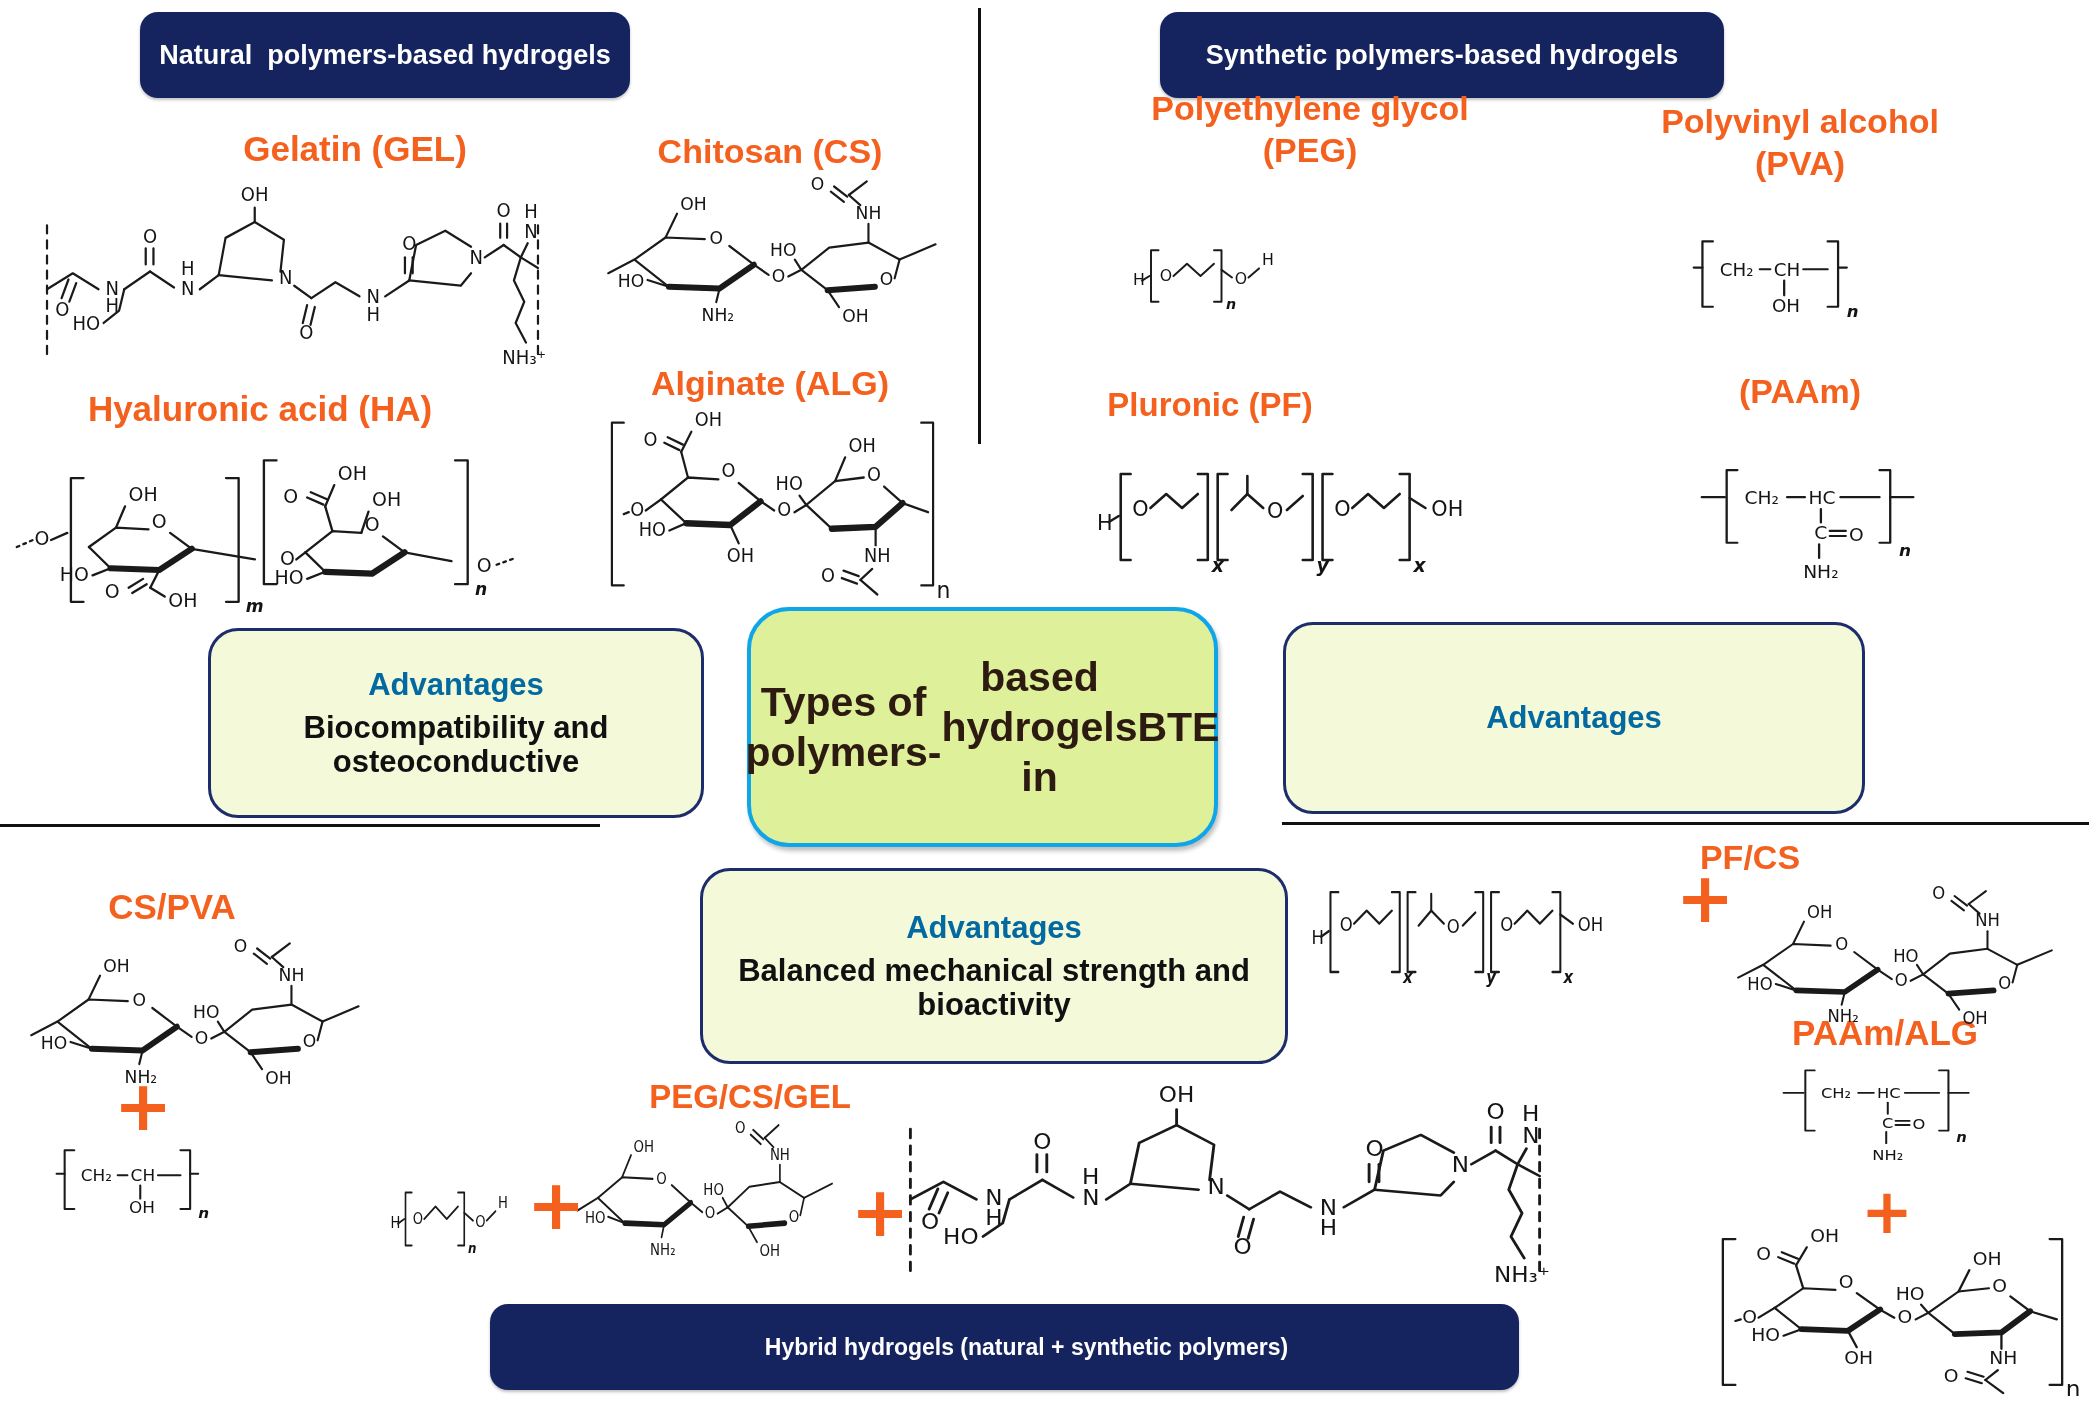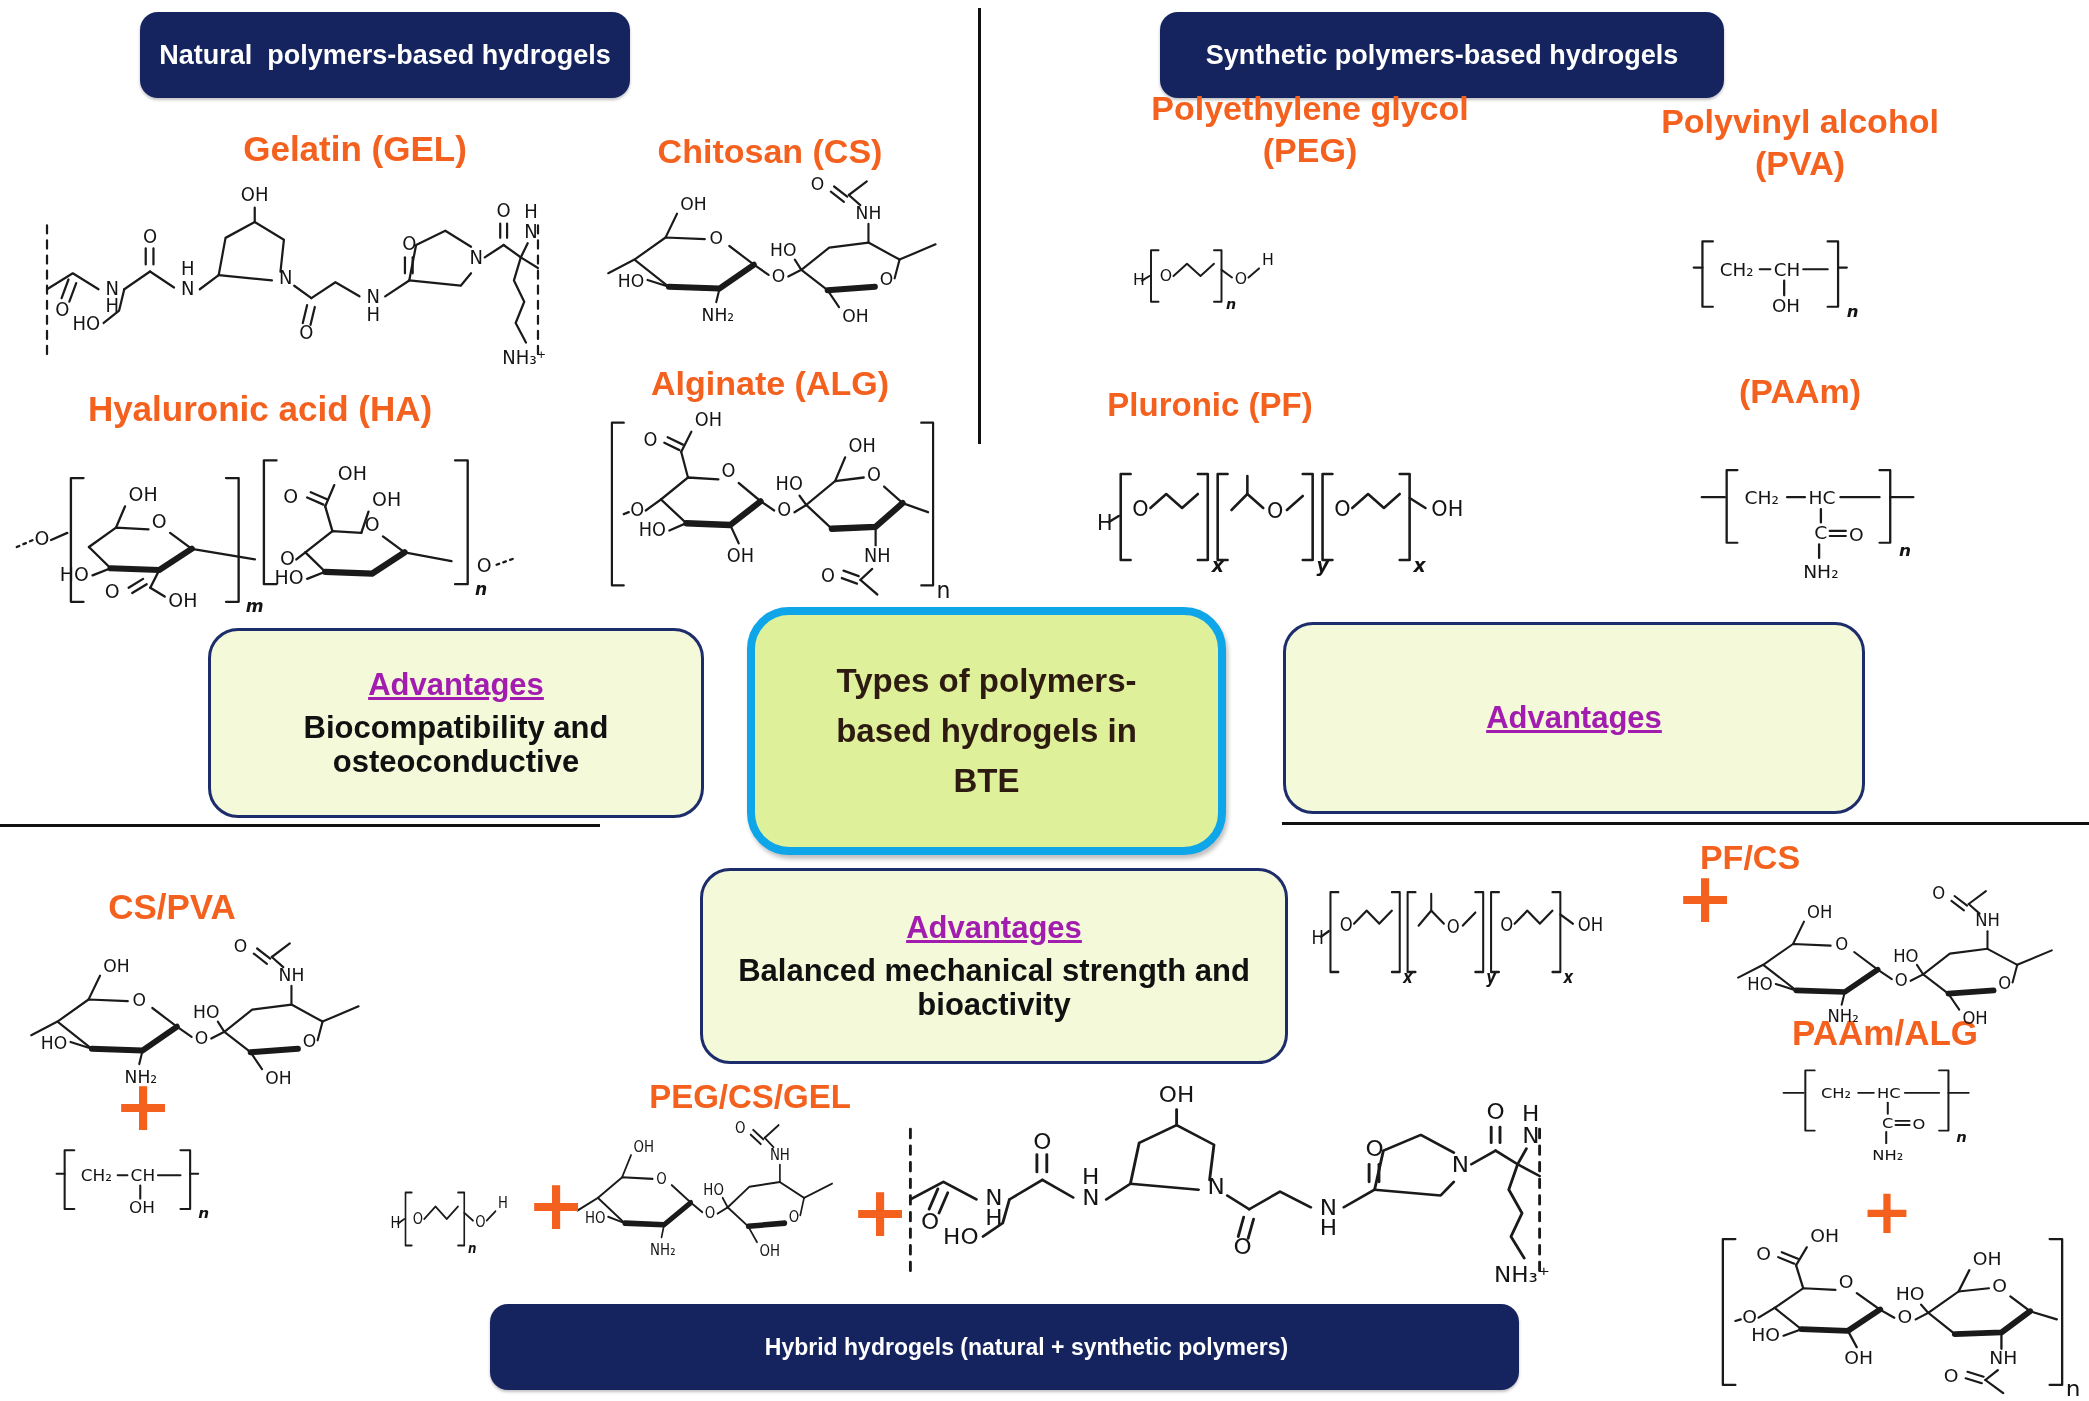--- a/index.html
+++ b/index.html
@@ -9,25 +9,25 @@
         display:flex;align-items:center;justify-content:center;
         font-weight:bold;font-size:27px;white-space:pre;box-shadow:0 2px 3px rgba(0,0,0,.25);}
   .pill.big{font-size:23px;padding-left:44px;}
   .plabel{position:absolute;color:#f4601e;font-weight:bold;font-size:35px;text-align:center;line-height:42px;}
   .plabel span{display:block;}
   .plus{position:absolute;color:#f4601e;font-weight:bold;font-size:70px;line-height:76px;
         width:70px;text-align:center;font-family:"DejaVu Sans",sans-serif;}
   .adv{position:absolute;background:#f3f9d9;border:3px solid #1d2d6b;border-radius:30px;
        display:flex;flex-direction:column;align-items:center;justify-content:center;
        gap:8px;text-align:center;padding:8px 18px;box-sizing:border-box;}
-  .adv-title{color:#a21caf;font-weight:bold;font-size:31px;text-decoration:underline;}
+  .adv-title{color:#0369a1;font-weight:bold;font-size:31px;}
   .adv-text{color:#111111;font-weight:bold;font-size:31px;line-height:34px;}
-  .center-box{position:absolute;background:#dff09a;border:8px solid #0ea5e9;border-radius:42px;
-       display:flex;flex-direction:column;align-items:center;justify-content:center;
-       color:#2d1b12;font-weight:bold;font-size:33px;line-height:50px;text-align:center;
+  .center-box{position:absolute;background:#dff09a;border:4px solid #0ea5e9;border-radius:42px;
+       display:flex;flex-direction:row;align-items:center;justify-content:center;
+       color:#2d1b12;font-weight:bold;font-size:41px;line-height:50px;text-align:center;
        box-shadow:2px 4px 4px rgba(0,0,0,.25);}
   .divider{position:absolute;background:#111111;}
   .struct{position:absolute;overflow:visible;}
   .sk path{fill:none;stroke:#1a1a1a;stroke-width:2.6;stroke-linecap:round;stroke-linejoin:round;}
   .sk path.bold{stroke-width:7;}
   .sk path.dash{stroke-dasharray:9 8;}
   .sk path.dash2{stroke-dasharray:3 5;}
   .at{font-family:"DejaVu Sans",sans-serif;font-size:21px;font-weight:500;fill:#141414;}
   .mid{text-anchor:middle;}
   .end{text-anchor:end;}

